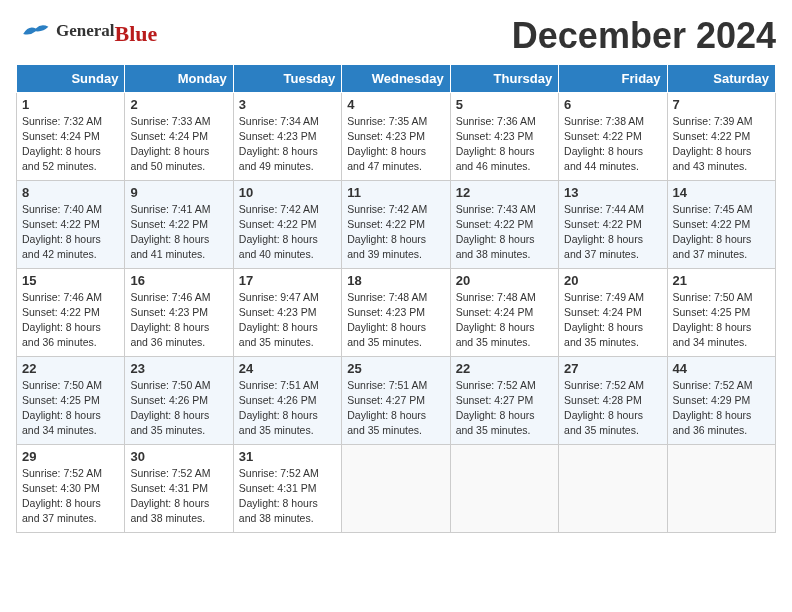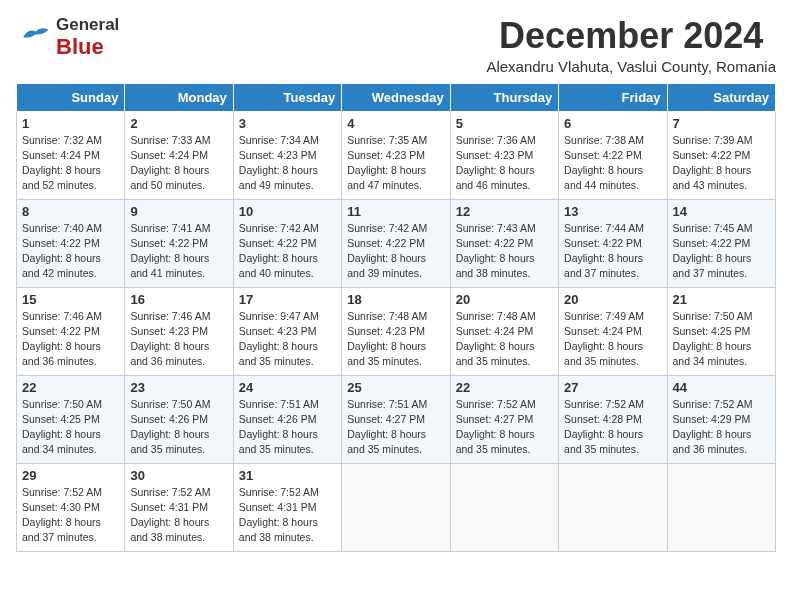--- a/index.html
+++ b/index.html
@@ -16,39 +16,39 @@
       justify-content: space-between;
       margin-bottom: 4px;
     }
     .logo {
       display: flex;
       align-items: center;
       gap: 4px;
     }
     .logo-text {
       display: flex;
-      flex-direction: column;
       line-height: 1.1;
+      font-family: Liberation Serif, serif;
     }
     .logo-general {
       font-size: 17px;
       font-weight: bold;
       color: #333;
     }
     .logo-blue {
       font-size: 22px;
       font-weight: bold;
       color: #b91c1c;
     }
     .logo-icon {
       width: 36px;
       height: 36px;
     }
     .title-block {
-      text-align: center;
+      text-align: right;
     }
     .month-title {
       font-size: 36px;
       font-weight: bold;
       color: #333;
       line-height: 1.1;
     }
     .subtitle {
       font-size: 15px;
       color: #333;
@@ -105,21 +105,20 @@
 
       <path d="M8 20 Q14 10 22 14 Q28 8 36 12 Q30 18 22 17 Q16 22 8 20Z" fill="#2b7fc3"></path>
     </svg>
     <div class="logo-text">
       <span class="logo-general">General</span>
       <span class="logo-blue">Blue</span>
     </div>
   </div>
   <div class="title-block">
     <div class="month-title">December 2024</div>
-    <div class="subtitle">Alexandru Vlahuta, Vaslui County, Romania</div>
   </div>
 </div>
 
 <table class="calendar">
   <thead>
     <tr id="header-row">
         <th>Sunday</th>
         <th>Monday</th>
         <th>Tuesday</th>
         <th>Wednesday</th>

